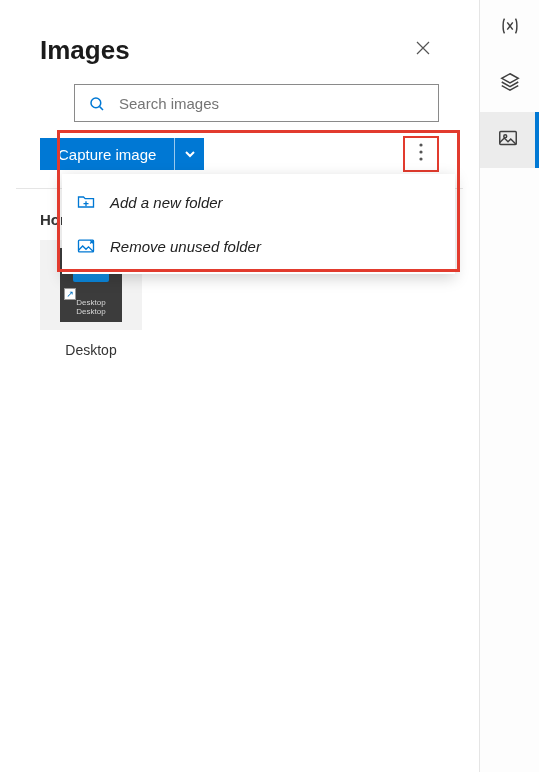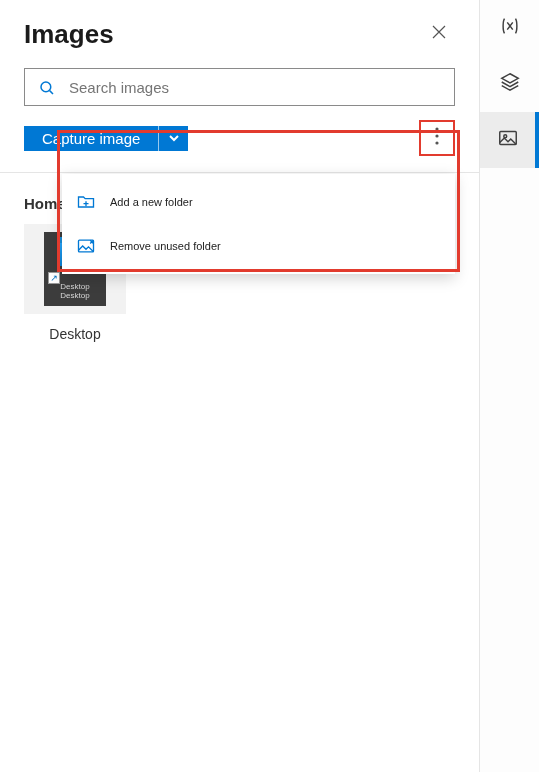--- a/index.html
+++ b/index.html
@@ -40,21 +40,21 @@
   }
   .tool-rail .rail-item svg { width: 22px; height: 22px; }
 
   
   .panel {
     position: absolute;
     left: 0;
     top: 0;
     width: 479px;   
     height: 100%;
-    padding: 0;
+    padding: 16px;
   }
 
   .header {
     display: flex;
     align-items: center;
     justify-content: space-between;
     padding: 18px 24px 10px 24px;
   }
   .header h1 {
     margin: 0;
@@ -64,20 +64,21 @@
   }
   .header .close-btn {
     width: 32px; height: 32px;
     display: flex; align-items: center; justify-content: center;
     cursor: pointer;
     color: #555;
   }
 
   .search-wrap {
     padding: 8px 24px 14px 24px;
+    margin-left: 34px;
   }
   .search-input {
     width: 100%;
     height: 38px;
     border: 1px solid #8a8a8a;
     padding: 0 12px 0 44px;
     font-size: 15px;
     color: #333;
     outline: none;
   }
@@ -94,21 +95,21 @@
   .action-row {
     padding: 0 24px 16px 24px;
     display: flex;
     align-items: center;
     justify-content: space-between;
   }
 
   .capture-btn {
     display: flex;
     align-items: stretch;
-    height: 25px;
+    height: 32px;
     background: #0078d4;
     color: #fff;
     font-size: 15px;
     cursor: pointer;
     user-select: none;
   }
   .capture-btn .main {
     padding: 0 18px;
     display: flex; align-items: center;
   }
@@ -230,23 +231,24 @@
     background: #fff;
     box-shadow: 0 4px 14px rgba(0,0,0,.18);
     z-index: 25;
     padding: 6px 0;
   }
   .dropdown .item {
     display: flex;
     align-items: center;
     gap: 14px;
     padding: 12px 14px;
-    font-size: 11px;
+    font-size: 15px;
     color: #222;
     cursor: pointer;
+    font-style: italic;
   }
   .dropdown .item .ico {
     width: 20px; height: 20px;
     color: #0078d4;
     display:flex;align-items:center;justify-content:center;
   }
 </style>
 </head>
 <body>
 

